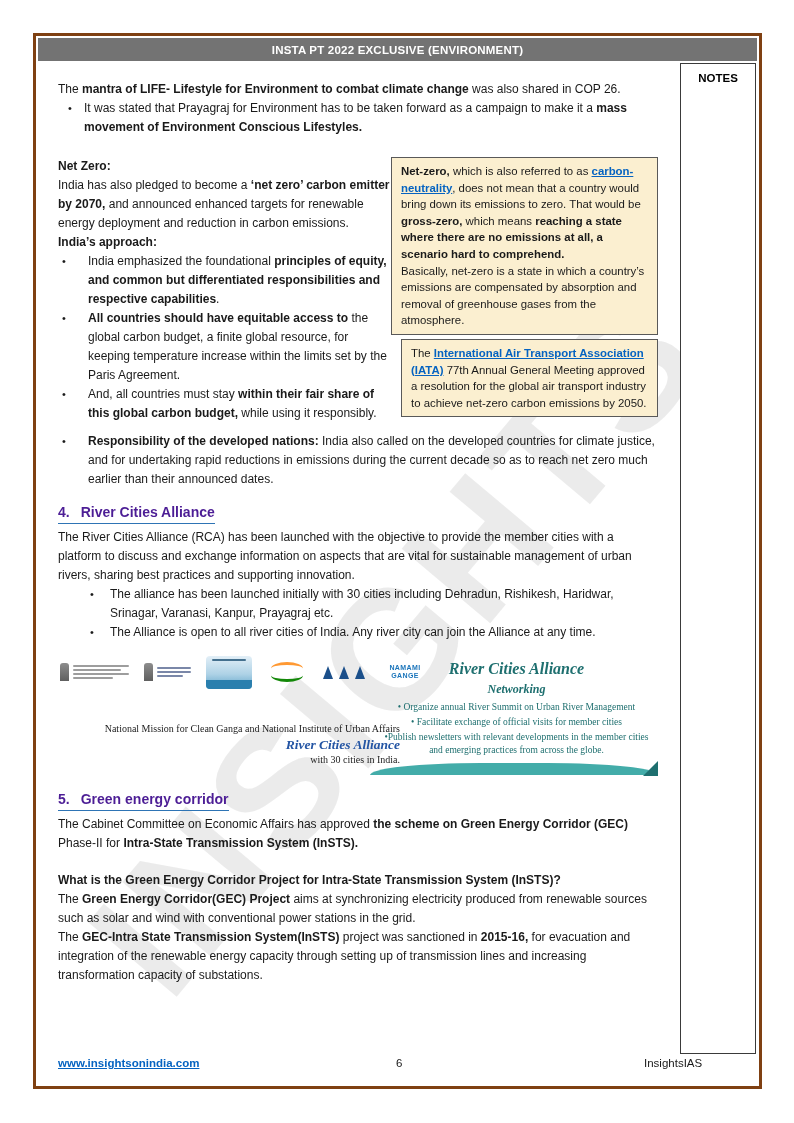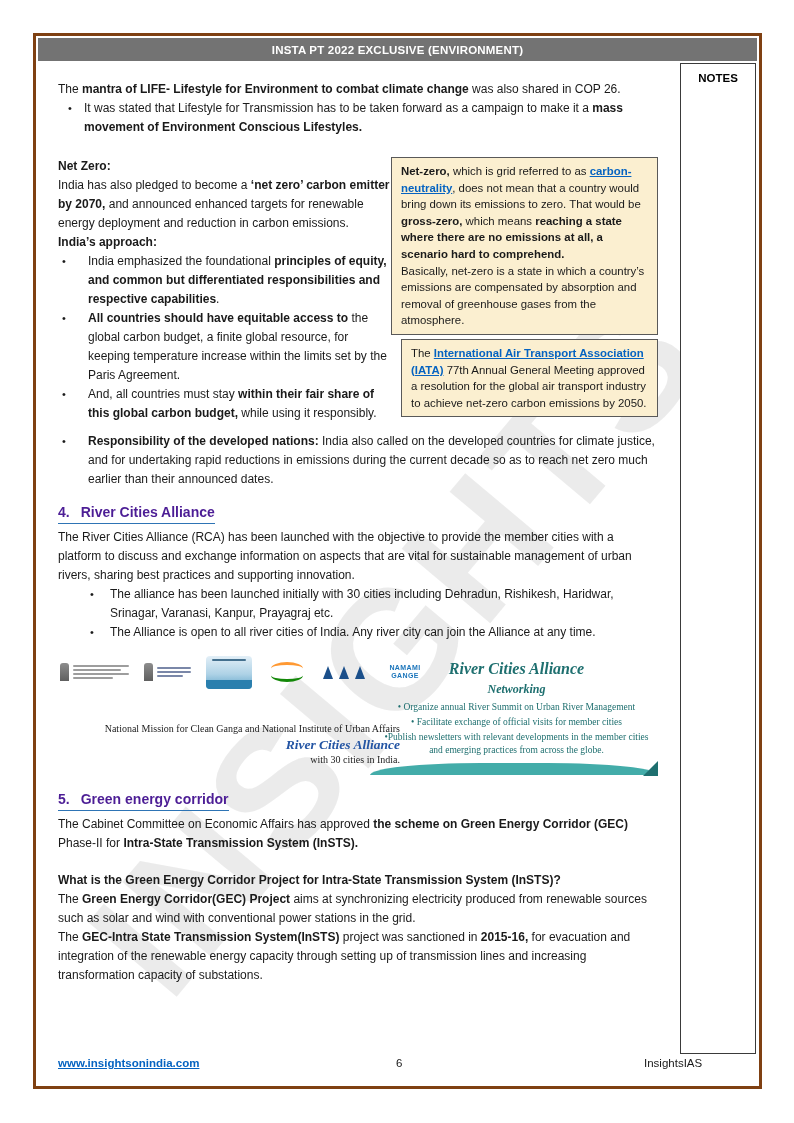--- a/index.html
+++ b/index.html
@@ -114,21 +114,21 @@
   <div class="notes">
     <div class="notes-title">NOTES</div>
   </div>
 
   <div class="content">
 
     <p><span>The </span><b>mantra of LIFE- Lifestyle for Environment to combat climate change</b><span> was also shared in COP 26.</span></p>
 
     <div class="li li1 mb16">
       <span class="dot">•</span>
-      <span class="btext"><span>It was stated that Lifestyle for Transmission has to be taken forward as a campaign to make it a </span><b>mass movement of Environment Conscious Lifestyles.</b></span>
+      <span class="btext"><span>It was stated that Prayagraj for Environment has to be taken forward as a campaign to make it a </span><b>mass movement of Environment Conscious Lifestyles.</b></span>
     </div>
 
     <div class="twocol">
       <div class="colL">
         <p class="bold-line">Net Zero:</p>
         <p><span>India has also pledged to become a </span><b>‘net zero’ carbon emitter by 2070,</b><span> and announced enhanced targets for renewable energy deployment and reduction in carbon emissions.</span></p>
         <p class="bold-line mt17">India’s approach:</p>
         <div class="li li2">
           <span class="dot">•</span>
           <span class="btext"><span>India emphasized the foundational </span><b>principles of equity, and common but differentiated responsibilities and respective capabilities</b><span>.</span></span>
@@ -137,21 +137,21 @@
           <span class="dot">•</span>
           <span class="btext"><span></span><b>All countries should have equitable access to</b><span> the global carbon budget, a finite global resource, for keeping temperature increase within the limits set by the Paris Agreement.</span></span>
         </div>
         <div class="li li2">
           <span class="dot">•</span>
           <span class="btext"><span>And, all countries must stay </span><b>within their fair share of this global carbon budget,</b><span> while using it responsibly.</span></span>
         </div>
       </div>
       <div class="colR">
         <div class="infobox">
-          <p><b>Net-zero,</b><span> which is grid referred to as </span><a class="doclink">carbon-neutrality</a><span>, does not mean that a country would bring down its emissions to zero. That would be </span><b>gross-zero,</b><span> which means </span><b>reaching a state where there are no emissions at all, a scenario hard to comprehend.</b></p>
+          <p><b>Net-zero,</b><span> which is also referred to as </span><a class="doclink">carbon-neutrality</a><span>, does not mean that a country would bring down its emissions to zero. That would be </span><b>gross-zero,</b><span> which means </span><b>reaching a state where there are no emissions at all, a scenario hard to comprehend.</b></p>
           <p>Basically, net-zero is a state in which a country’s emissions are compensated by absorption and removal of greenhouse gases from the atmosphere.</p>
         </div>
         <div class="infobox box2">
           <p><span>The </span><a class="doclink">International Air Transport Association (IATA)</a><span> 77th Annual General Meeting approved a resolution for the global air transport industry to achieve net-zero carbon emissions by 2050.</span></p>
         </div>
       </div>
     </div>
 
     <div class="li li2">
       <span class="dot">•</span>

